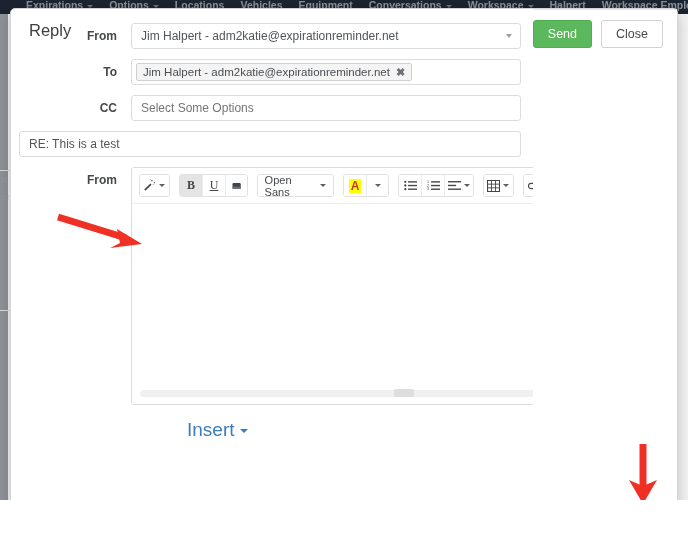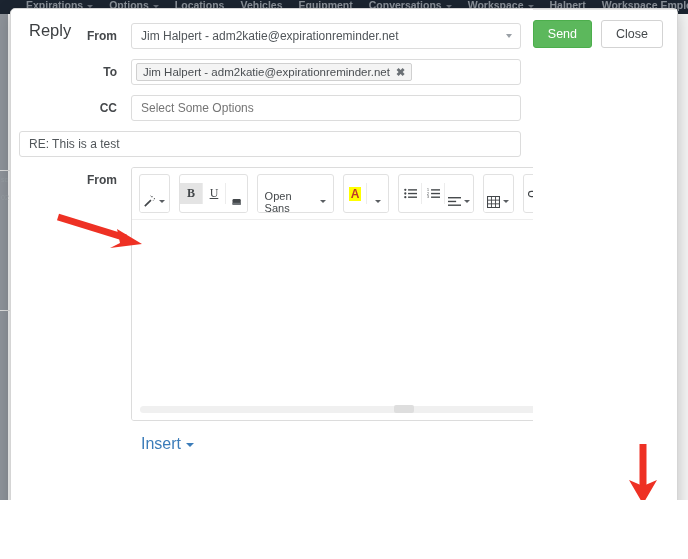--- a/index.html
+++ b/index.html
@@ -257,21 +257,21 @@
     align-items: center;
     justify-content: center;
     gap: 3px;
     background: #fff;
     border-right: 1px solid #ececec;
     color: #43474a;
     font-size: 11.5px;
     cursor: pointer;
     user-select: none;
   }
-  .tb-btn:last-child { border-right: none; margin-top: 16px; }
+  .tb-btn:last-child { border-right: none; }
   .tb-btn.active { background: #e4e4e4; }
   .tb-btn.wide { min-width: 62px; padding: 0 7px; font-size: 11px; }
   .tb-caret {
     width: 0; height: 0;
     border-left: 3px solid transparent;
     border-right: 3px solid transparent;
     border-top: 3.5px solid #5a5e62;
     display: inline-block;
   }
   .tb-btn svg { display: block; }
@@ -309,26 +309,27 @@
     background: #dedede;
     border-radius: 2px;
     cursor: ns-resize;
   }
 
   .insert-row {
     padding-left: 130px;
     margin-top: 14px;
   }
   .insert-link {
-    font-size: 16px;
+    font-size: 19px;
     color: #3b7cb9;
     cursor: pointer;
     display: inline-flex;
     align-items: center;
     gap: 5px;
+    margin-left: 46px;
   }
   .insert-caret {
     width: 0; height: 0;
     border-left: 4px solid transparent;
     border-right: 4px solid transparent;
     border-top: 4.5px solid #3b7cb9;
     display: inline-block;
     margin-top: 2px;
   }
 

